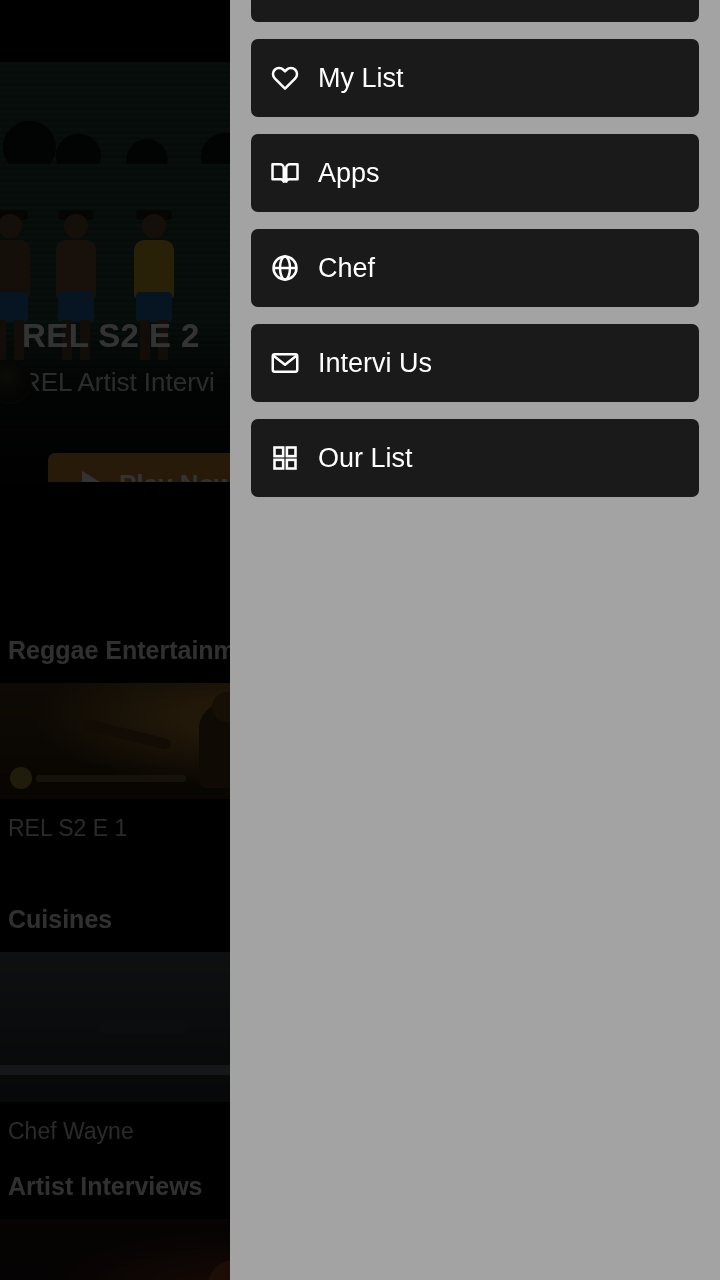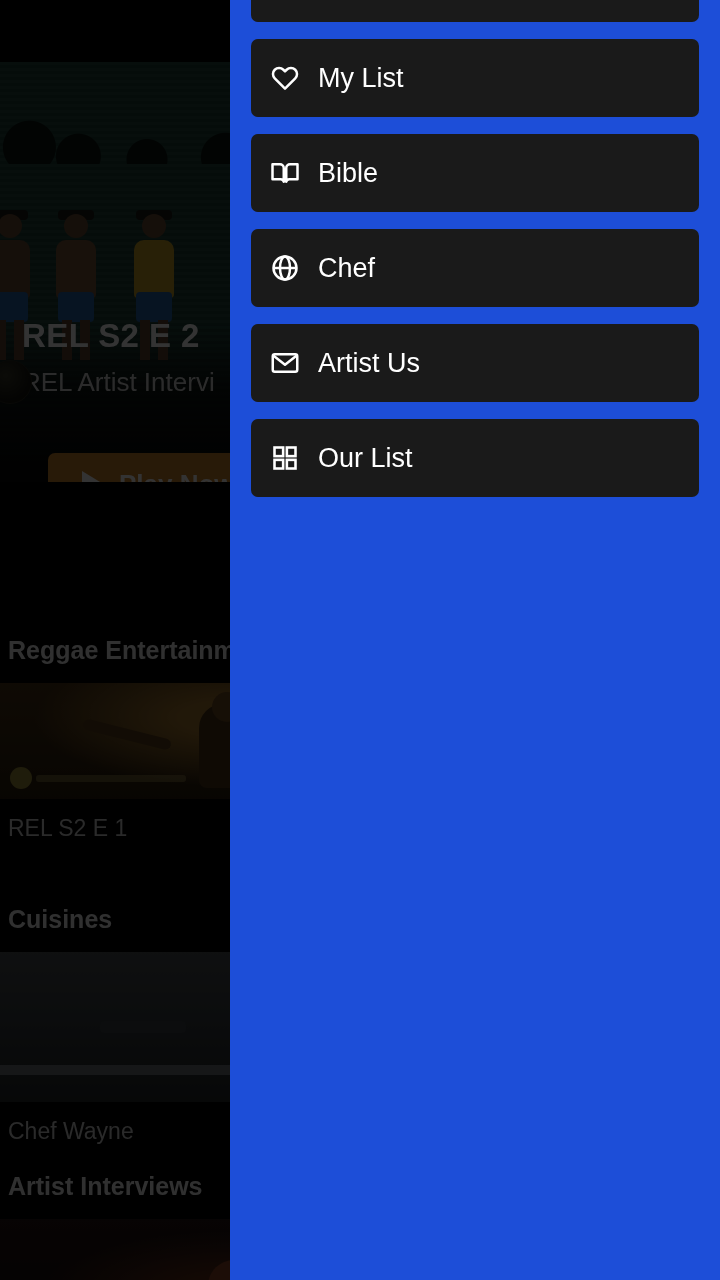--- a/index.html
+++ b/index.html
@@ -252,21 +252,21 @@
     position:absolute; inset:0;
     background:rgba(0,0,0,0.80);
     pointer-events:none;
   }
 
   
   #drawer {
     position:absolute;
     right:0; top:0;
     width:490px; height:1280px;
-    background:#1d4ed8;
+    background:#a3a3a3;
   }
   .menu-list {
     position:absolute;
     left:21px; top:-56px;
     width:448px;
     display:flex;
     flex-direction:column;
     gap:17px;
   }
   .menu-item {
@@ -394,42 +394,42 @@
         <span class="menu-label">My List</span>
       </div>
 
       <div class="menu-item">
         <span class="menu-icon">
           <svg width="30" height="30" viewBox="0 0 24 24" fill="none" stroke="#ffffff" stroke-width="2" stroke-linejoin="round">
             <path d="M2 5h6a3 3 0 0 1 3 3v11a2.6 2.6 0 0 0-2.6-2H2z"></path>
             <path d="M22 5h-6a3 3 0 0 0-3 3v11a2.6 2.6 0 0 1 2.6-2H22z"></path>
           </svg>
         </span>
-        <span class="menu-label">Bible</span>
+        <span class="menu-label">Apps</span>
       </div>
 
       <div class="menu-item">
         <span class="menu-icon">
           <svg width="30" height="30" viewBox="0 0 24 24" fill="none" stroke="#ffffff" stroke-width="2">
             <circle cx="12" cy="12" r="9.2"></circle>
             <ellipse cx="12" cy="12" rx="4" ry="9.2"></ellipse>
             <line x1="2.8" y1="12" x2="21.2" y2="12"></line>
           </svg>
         </span>
         <span class="menu-label">Chef</span>
       </div>
 
       <div class="menu-item">
         <span class="menu-icon">
           <svg width="30" height="30" viewBox="0 0 24 24" fill="none" stroke="#ffffff" stroke-width="2" stroke-linejoin="round">
             <rect x="2.2" y="5" width="19.6" height="14" rx="1.6"></rect>
             <path d="M2.6 6 12 13.4 21.4 6"></path>
           </svg>
         </span>
-        <span class="menu-label">Artist Us</span>
+        <span class="menu-label">Intervi Us</span>
       </div>
 
       <div class="menu-item">
         <span class="menu-icon">
           <svg width="28" height="28" viewBox="0 0 24 24" fill="none" stroke="#ffffff" stroke-width="2.2">
             <rect x="3" y="3" width="7.4" height="7.4"></rect>
             <rect x="13.6" y="3" width="7.4" height="7.4"></rect>
             <rect x="3" y="13.6" width="7.4" height="7.4"></rect>
             <rect x="13.6" y="13.6" width="7.4" height="7.4"></rect>
           </svg>

